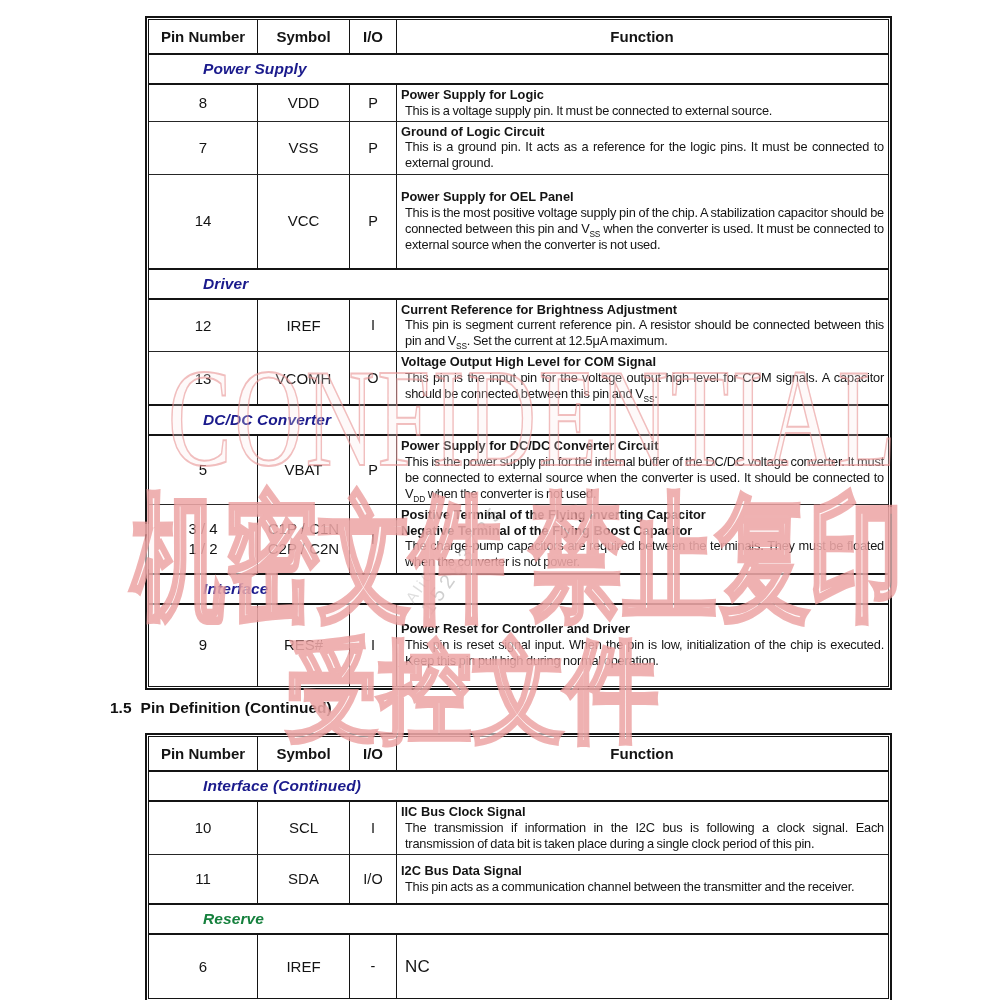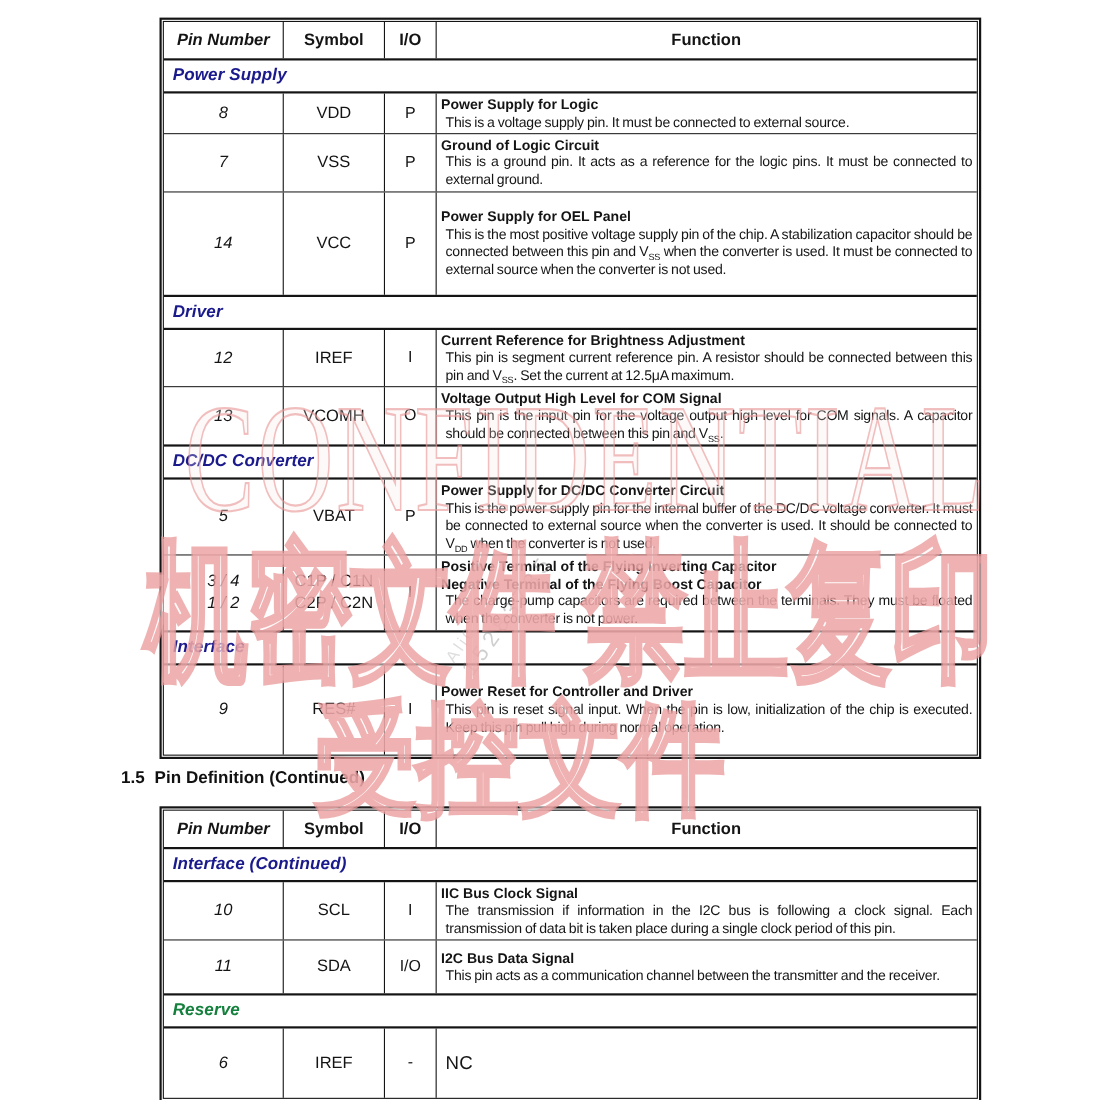--- a/index.html
+++ b/index.html
@@ -7,28 +7,28 @@
         font-family:"Liberation Sans",sans-serif;color:#141414;}
 
   
   .tbl{position:absolute;border:2px solid #141414;padding:1px;background:transparent;z-index:1;}
   .tbl-in{border:1px solid #141414;}
   .row{display:flex;box-sizing:border-box;border-top:1px solid #262626;align-items:stretch;}
   .row:first-child{border-top:none;}
   .row.sec{border-top:2px solid #141414;border-bottom:2px solid #141414;}
   .row.sec + .row{border-top:none;}
   .cell{box-sizing:border-box;display:flex;flex-direction:column;justify-content:center;align-items:center;}
-  .c0{width:108px;font-style:italic;}
+  .c0{width:108px;}
   .c1{width:92px;border-left:1px solid #141414;}
   .c2{width:47px;border-left:1px solid #141414;}
   .c3{flex:1;border-left:1px solid #141414;align-items:stretch;justify-content:center;padding:2px 4px 2px 3px;}
   .hdr .cell{font-weight:bold;font-size:15px;}
   .pin-line,.sym-line{font-size:15px;line-height:1.3;}
   .io-val{font-size:14.5px;}
-  .sec-cell{width:100%;box-sizing:border-box;padding:3px 0 3px 8px;display:flex;align-items:center;}
+  .sec-cell{width:100%;box-sizing:border-box;padding:3px 0 3px 8px;display:flex;align-items:center;margin-left:46px;}
   .sec-label{color:#1a1a8c;font-weight:bold;font-style:italic;font-size:15.5px;letter-spacing:.1px;}
   .fn-title{font-weight:bold;font-size:12.8px;line-height:1.22;padding-left:1px;}
   .fn-desc{font-size:12.8px;line-height:1.26;text-align:justify;padding-left:5px;
            letter-spacing:-0.2px;word-spacing:-0.6px;}
   .fn-desc sub{font-size:0.65em;line-height:0;}
   .row.plain .fn-desc{text-align:left;font-size:17px;letter-spacing:.3px;}
 
   
   .hd{position:absolute;top:699px;left:110px;z-index:1;display:flex;gap:9px;
       font-weight:bold;font-size:15.5px;color:#111;}

